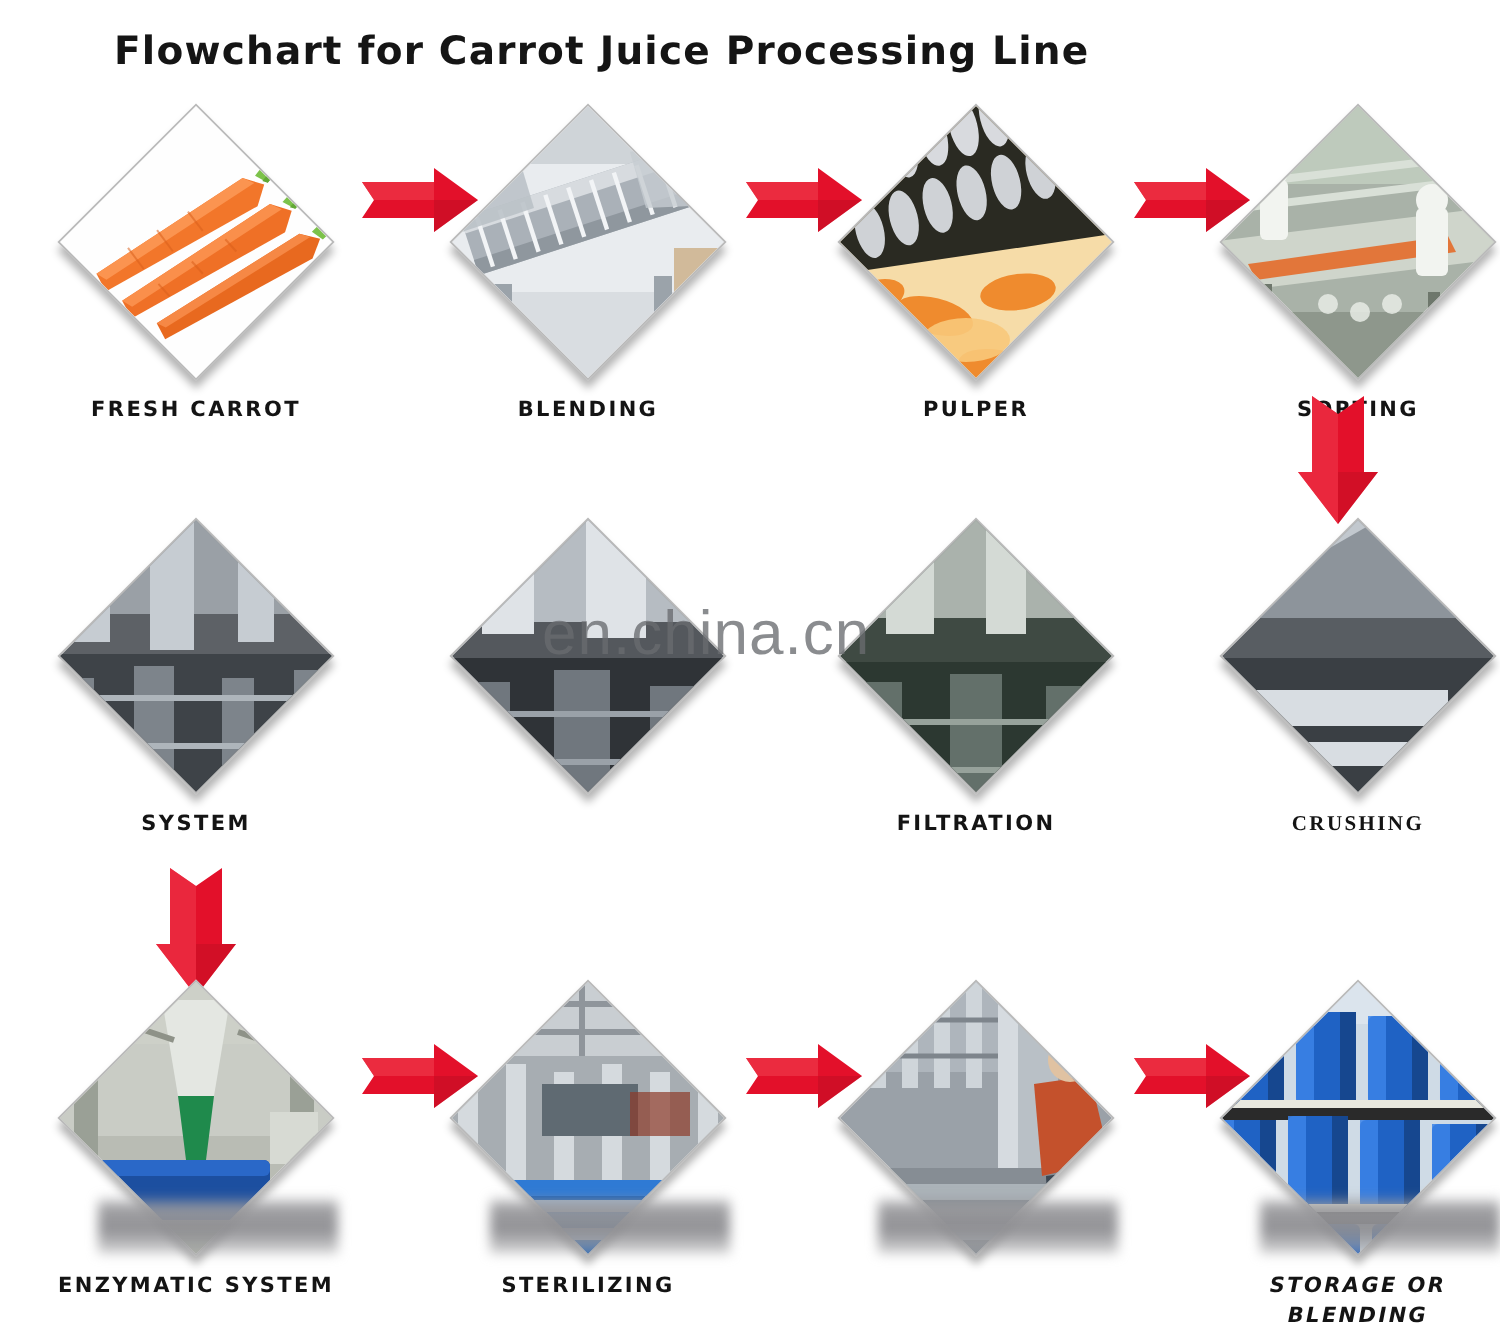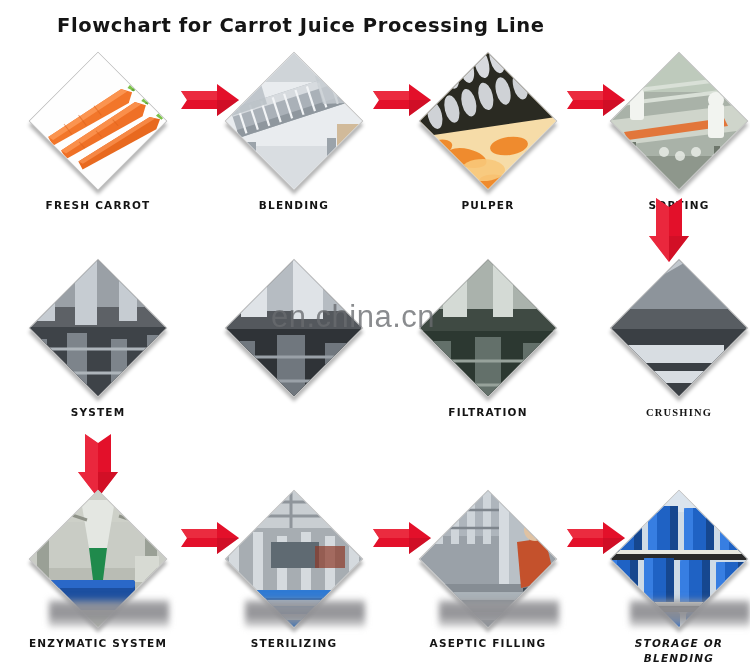--- a/index.html
+++ b/index.html
@@ -586,23 +586,20 @@
               <rect x="0" y="108" width="150" height="8"></rect>
               <rect x="0" y="128" width="150" height="8"></rect>
             </g>
             <path d="M104 58 L132 54 L142 96 L108 104 Z" fill="#c4512c"></path>
             <circle cx="122" cy="46" r="11" fill="#e0c2a2"></circle>
             <path d="M110 104 L140 100 L142 146 L112 148 Z" fill="#3d4752"></path>
           </svg>
         </div>
       </div>
     </div>
-    <div class="label" style="top:150px;">
-      <span>ASEPTIC FILLING</span>
-    </div>
   </div>
 
   <div class="arrow-h" style="left:546px; top:521px;">
     <svg width="62" height="34" viewBox="0 0 62 34">
       <path d="M2 8 L8 17 L2 26 L38 26 L38 33 L60 17 L38 1 L38 8 Z" fill="#E3102A"></path>
       <path d="M2 8 L8 17 L38 17 L38 8 Z" fill="#F03A4C" opacity="0.65"></path>
       <path d="M38 33 L60 17 L38 17 Z" fill="#C10D22" opacity="0.55"></path>
     </svg>
   </div>
 

